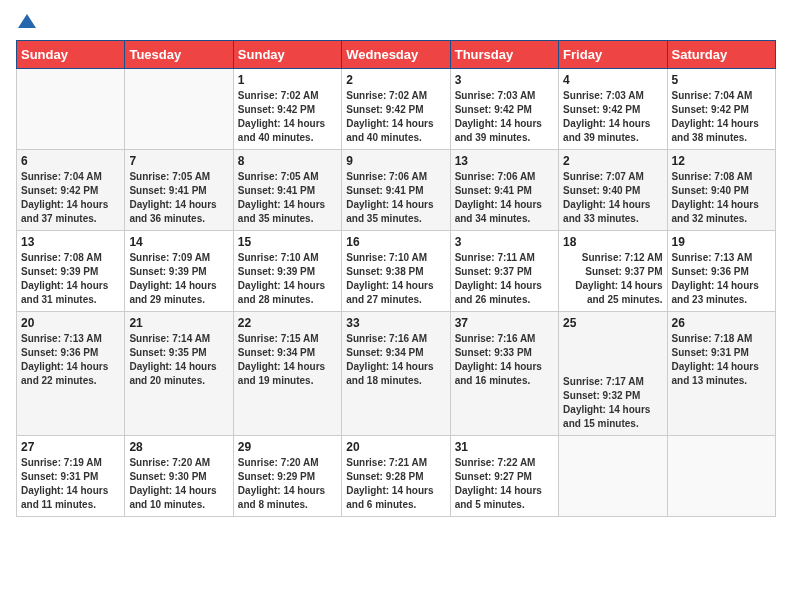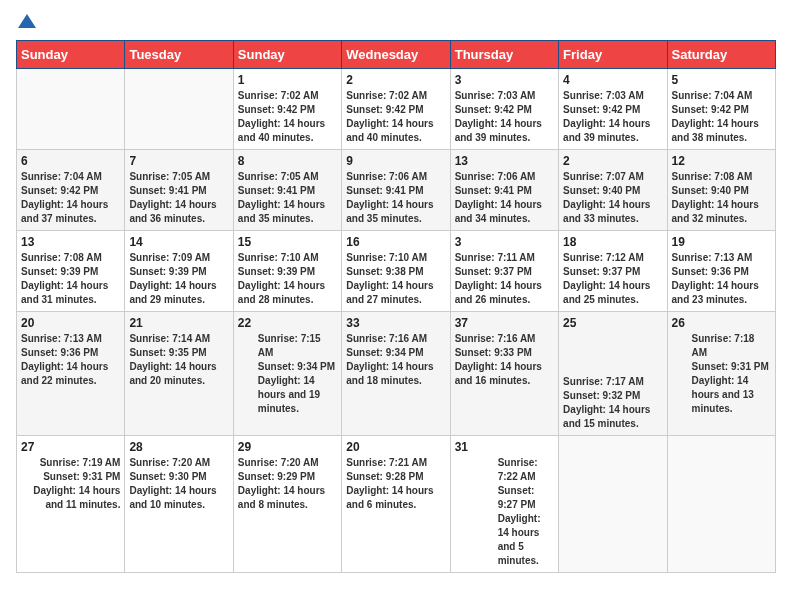--- a/index.html
+++ b/index.html
@@ -225,21 +225,21 @@
 Daylight: 14 hours and 27 minutes.</div>
         </td>
         <td>
           <span class="day-num">3</span>
           <div class="cell-text" style="white-space: pre-line;">Sunrise: 7:11 AM
 Sunset: 9:37 PM
 Daylight: 14 hours and 26 minutes.</div>
         </td>
         <td>
           <span class="day-num">18</span>
-          <div class="cell-text" style="white-space: pre-line;">Sunrise: 7:12 AM
+          <div class="cell-text" style="white-space: pre-line; text-align: right;">Sunrise: 7:12 AM
 Sunset: 9:37 PM
 Daylight: 14 hours and 25 minutes.</div>
         </td>
         <td>
           <span class="day-num">19</span>
           <div class="cell-text" style="white-space: pre-line;">Sunrise: 7:13 AM
 Sunset: 9:36 PM
 Daylight: 14 hours and 23 minutes.</div>
         </td>
       </tr>
@@ -251,21 +251,21 @@
 Daylight: 14 hours and 22 minutes.</div>
         </td>
         <td>
           <span class="day-num">21</span>
           <div class="cell-text" style="white-space: pre-line;">Sunrise: 7:14 AM
 Sunset: 9:35 PM
 Daylight: 14 hours and 20 minutes.</div>
         </td>
         <td>
           <span class="day-num">22</span>
-          <div class="cell-text" style="white-space: pre-line; margin-left: 20px;">Sunrise: 7:15 AM
+          <div class="cell-text" style="white-space: pre-line;">Sunrise: 7:15 AM
 Sunset: 9:34 PM
 Daylight: 14 hours and 19 minutes.</div>
         </td>
         <td>
           <span class="day-num">33</span>
           <div class="cell-text" style="white-space: pre-line;">Sunrise: 7:16 AM
 Sunset: 9:34 PM
 Daylight: 14 hours and 18 minutes.</div>
         </td>
         <td>
@@ -275,29 +275,29 @@
 Daylight: 14 hours and 16 minutes.</div>
         </td>
         <td>
           <span class="day-num">25</span>
           <div class="cell-text" style="white-space: pre-line; margin-top: 45px;">Sunrise: 7:17 AM
 Sunset: 9:32 PM
 Daylight: 14 hours and 15 minutes.</div>
         </td>
         <td>
           <span class="day-num">26</span>
-          <div class="cell-text" style="white-space: pre-line; margin-left: 20px;">Sunrise: 7:18 AM
+          <div class="cell-text" style="white-space: pre-line;">Sunrise: 7:18 AM
 Sunset: 9:31 PM
 Daylight: 14 hours and 13 minutes.</div>
         </td>
       </tr>
       <tr>
         <td>
           <span class="day-num">27</span>
-          <div class="cell-text" style="white-space: pre-line; text-align: right;">Sunrise: 7:19 AM
+          <div class="cell-text" style="white-space: pre-line;">Sunrise: 7:19 AM
 Sunset: 9:31 PM
 Daylight: 14 hours and 11 minutes.</div>
         </td>
         <td>
           <span class="day-num">28</span>
           <div class="cell-text" style="white-space: pre-line;">Sunrise: 7:20 AM
 Sunset: 9:30 PM
 Daylight: 14 hours and 10 minutes.</div>
         </td>
         <td>
@@ -307,21 +307,21 @@
 Daylight: 14 hours and 8 minutes.</div>
         </td>
         <td>
           <span class="day-num">20</span>
           <div class="cell-text" style="white-space: pre-line;">Sunrise: 7:21 AM
 Sunset: 9:28 PM
 Daylight: 14 hours and 6 minutes.</div>
         </td>
         <td>
           <span class="day-num">31</span>
-          <div class="cell-text" style="white-space: pre-line; margin-left: 43px;">Sunrise: 7:22 AM
+          <div class="cell-text" style="white-space: pre-line;">Sunrise: 7:22 AM
 Sunset: 9:27 PM
 Daylight: 14 hours and 5 minutes.</div>
         </td>
         <td class="empty-cell"></td>
         <td class="empty-cell"></td>
       </tr>
     </tbody>
 </table>
 
 </body></html>

